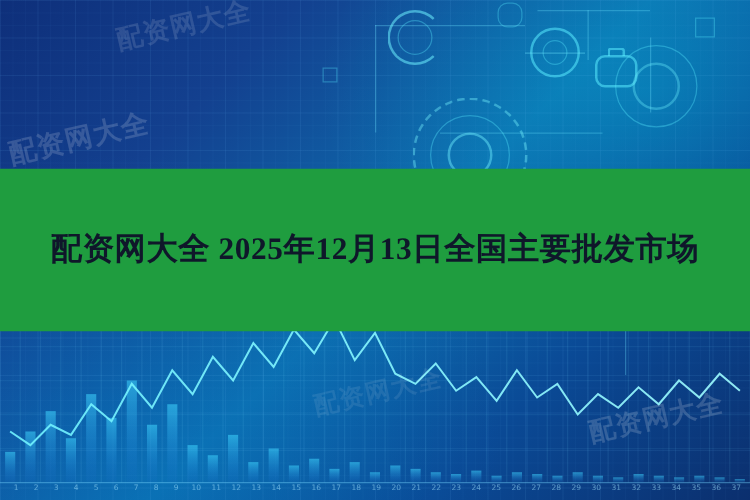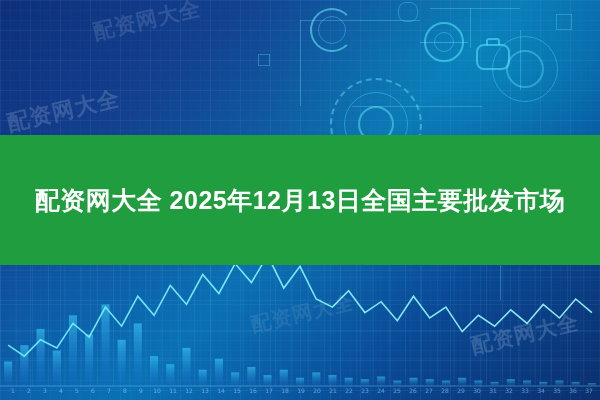--- a/index.html
+++ b/index.html
@@ -111,27 +111,27 @@
     height: 130px;
     background: #1f9d3f;
     display: flex;
     flex-direction: column;
     align-items: center;
     justify-content: center;
     box-sizing: border-box;
     padding: 0 12px;
   }
   .band .line {
-    color: #ffffff;
+    color: #0f172a;
     font-size: 25px;
     font-weight: bold;
     line-height: 40px;
     white-space: nowrap;
     letter-spacing: 0.5px;
-    font-family: Liberation Sans, sans-serif;
+    font-family: Liberation Serif, serif;
   }
 
   
   .wm {
     position: absolute;
     color: rgba(255,255,255,0.16);
     font-weight: bold;
     font-family: "Liberation Serif", serif;
     letter-spacing: 1px;
     white-space: nowrap;

